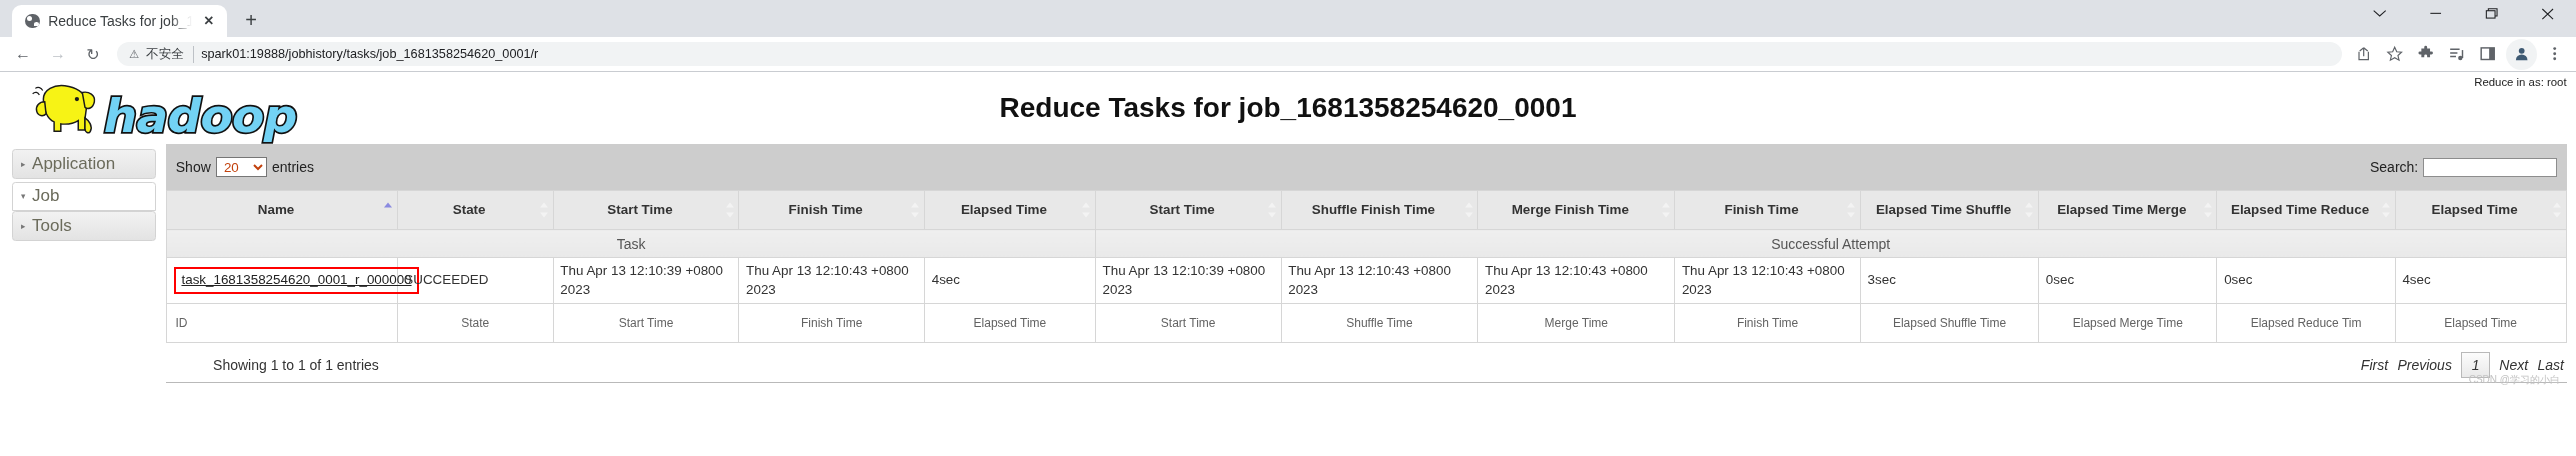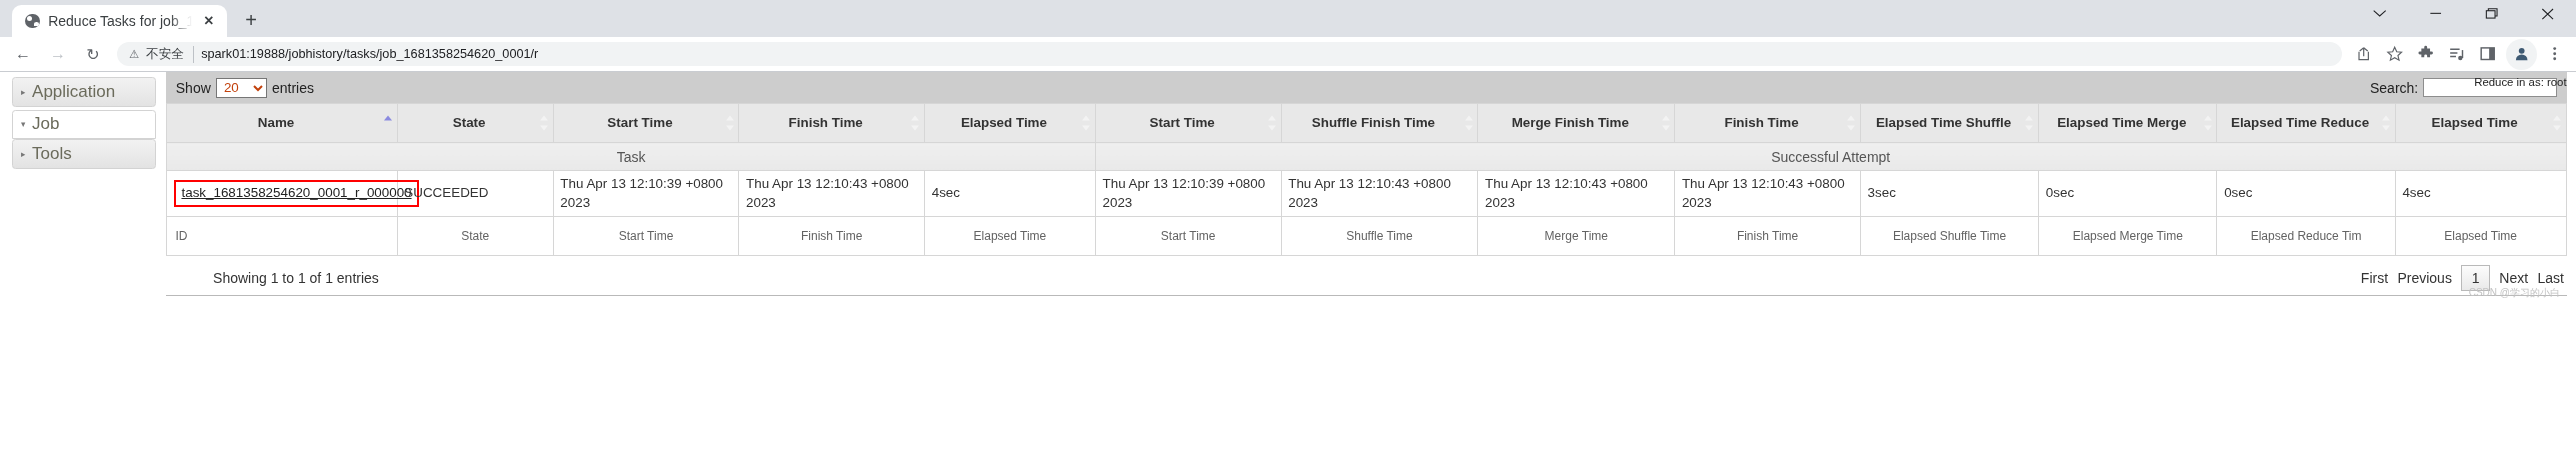--- a/index.html
+++ b/index.html
@@ -196,21 +196,21 @@
     white-space: nowrap;
   }
 
   
   .main {
     flex: 1;
     padding: 0 9.4px 0 5.4px;
   }
   .dt-top {
     background: #cdcdcd;
-    height: 31px;
+    height: 46px;
     display: flex; align-items: center;
     padding: 0 9.4px;
     font-size: 14px;
     color: #222;
     justify-content: space-between;
   }
   .dt-length { display:flex; align-items:center; gap:5.4px; }
   .sel {
     height: 20px;
     border: 0.7px solid #767676;
@@ -305,21 +305,21 @@
   }
   tfoot th.left { text-align: left; padding-left: 8px; }
 
   .dt-bottom {
     display: flex; align-items: center; justify-content: space-between;
     padding: 9.4px 2.7px 0 2.7px;
     font-size: 14px; color: #333;
     position: relative;
     margin-left: 44px;
   }
-  .pager { display:flex; align-items:center; gap: 9.4px; }
+  .pager { display:flex; align-items:center; gap: 9.4px; font-style: italic; }
   .pg { color:#333; }
   .pg-cur {
     border: 0.7px solid #b9b9b9;
     background: linear-gradient(#fcfcfc, #e9e9e9);
     padding: 4px 9.4px;
     min-width: 23px; text-align:center;
   }
   .watermark {
     position: absolute;
     right: 6.7px; top: 29.5px;
@@ -424,20 +424,38 @@
         </svg>
       </div>
     </div>
   </div>
 </div>
 
 <div class="page">
 
   <div class="loggedin">Reduce in as: root</div>
 
+  <div class="header-area">
+    <div class="logo">
+      <svg class="elephant" width="81" height="59" viewBox="0 0 120 88">
+        <g stroke="#1a1a1a" stroke-width="2.2" fill="#f7f315">
+          <path d="M30 30 C30 16 46 8 62 10 C78 12 92 20 94 32 C96 42 92 52 92 62 L92 76 L82 76 L82 62
+                   C76 66 66 68 56 67 L56 78 L46 78 L46 64 C36 60 30 46 30 30 Z"></path>
+          <path d="M88 20 C98 18 108 24 106 34 C104 44 96 46 92 42 Z"></path>
+          <path d="M32 34 C24 34 18 40 20 48 C22 56 30 56 34 52 Z"></path>
+          <path d="M92 58 C98 62 104 70 100 78 C98 82 92 80 92 74 Z"></path>
+        </g>
+        <circle cx="80" cy="30" r="3.2" fill="#1a1a1a"></circle>
+        <path d="M14 22 C18 18 22 20 24 24" stroke="#1a1a1a" stroke-width="1.8" fill="none"></path>
+        <path d="M18 14 C22 11 27 13 29 17" stroke="#1a1a1a" stroke-width="1.8" fill="none"></path>
+      </svg>
+      <div class="hadoop-word">hadoop</div>
+    </div>
+    <div class="page-title">Reduce Tasks for job_1681358254620_0001</div>
+  </div>
 
   <div class="body-row">
 
     <div class="sidebar">
 
       <div class="nav-group">
         <div class="nav-group-head">
           <span class="tri">▸</span>
           <span>Application</span>
         </div>

